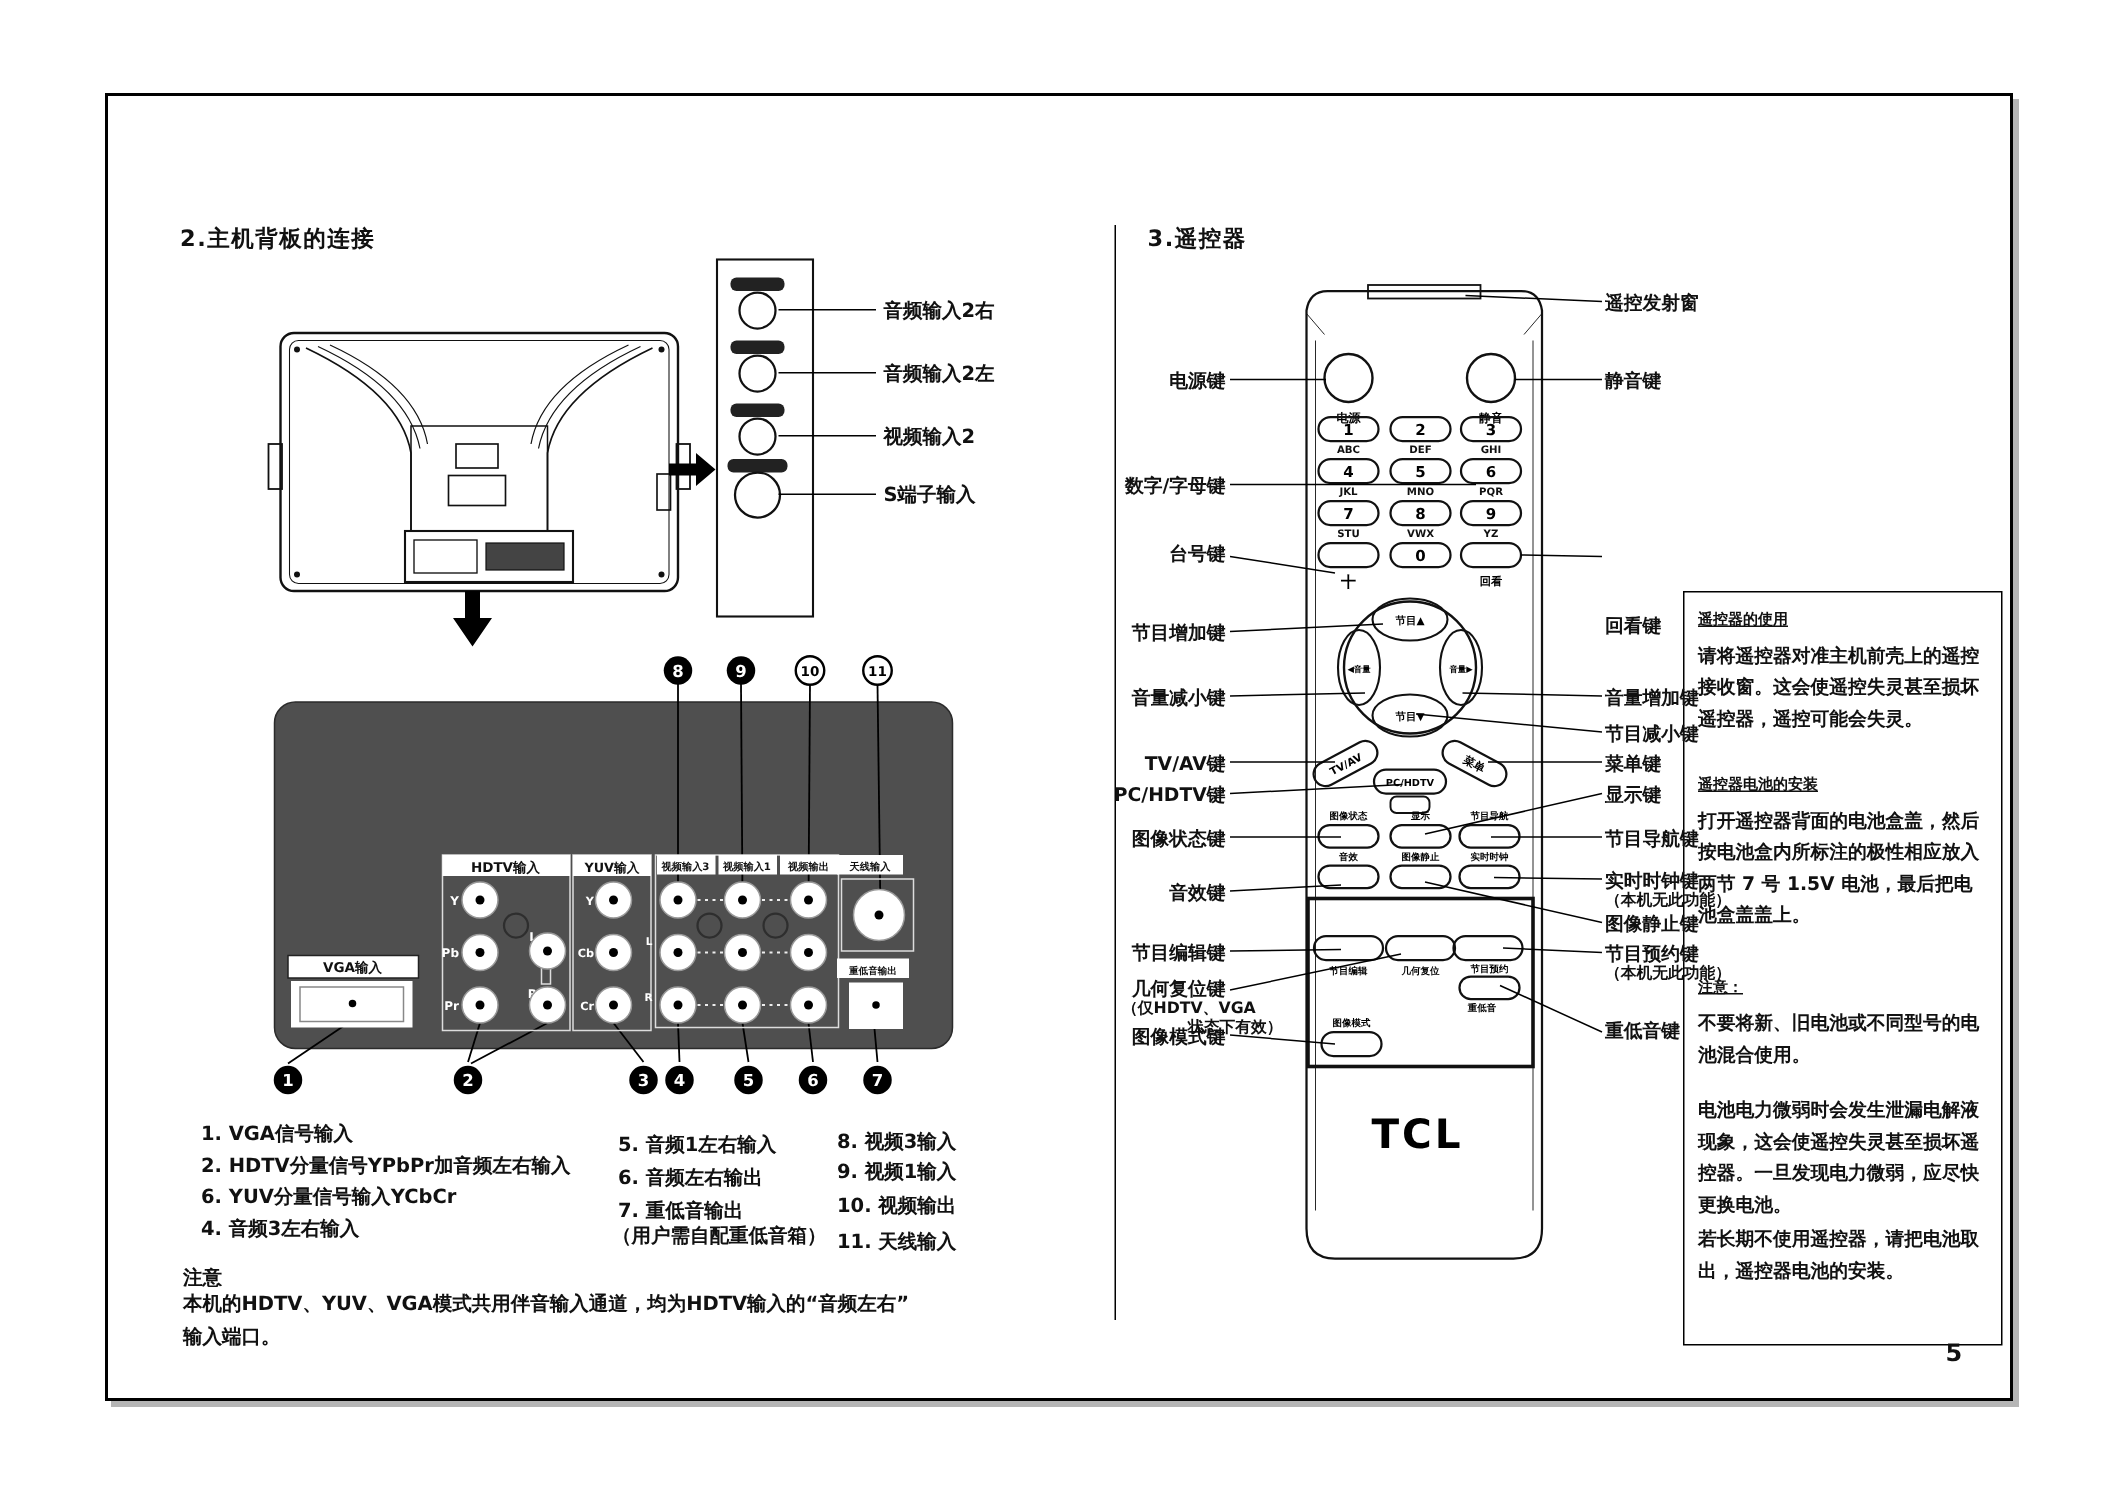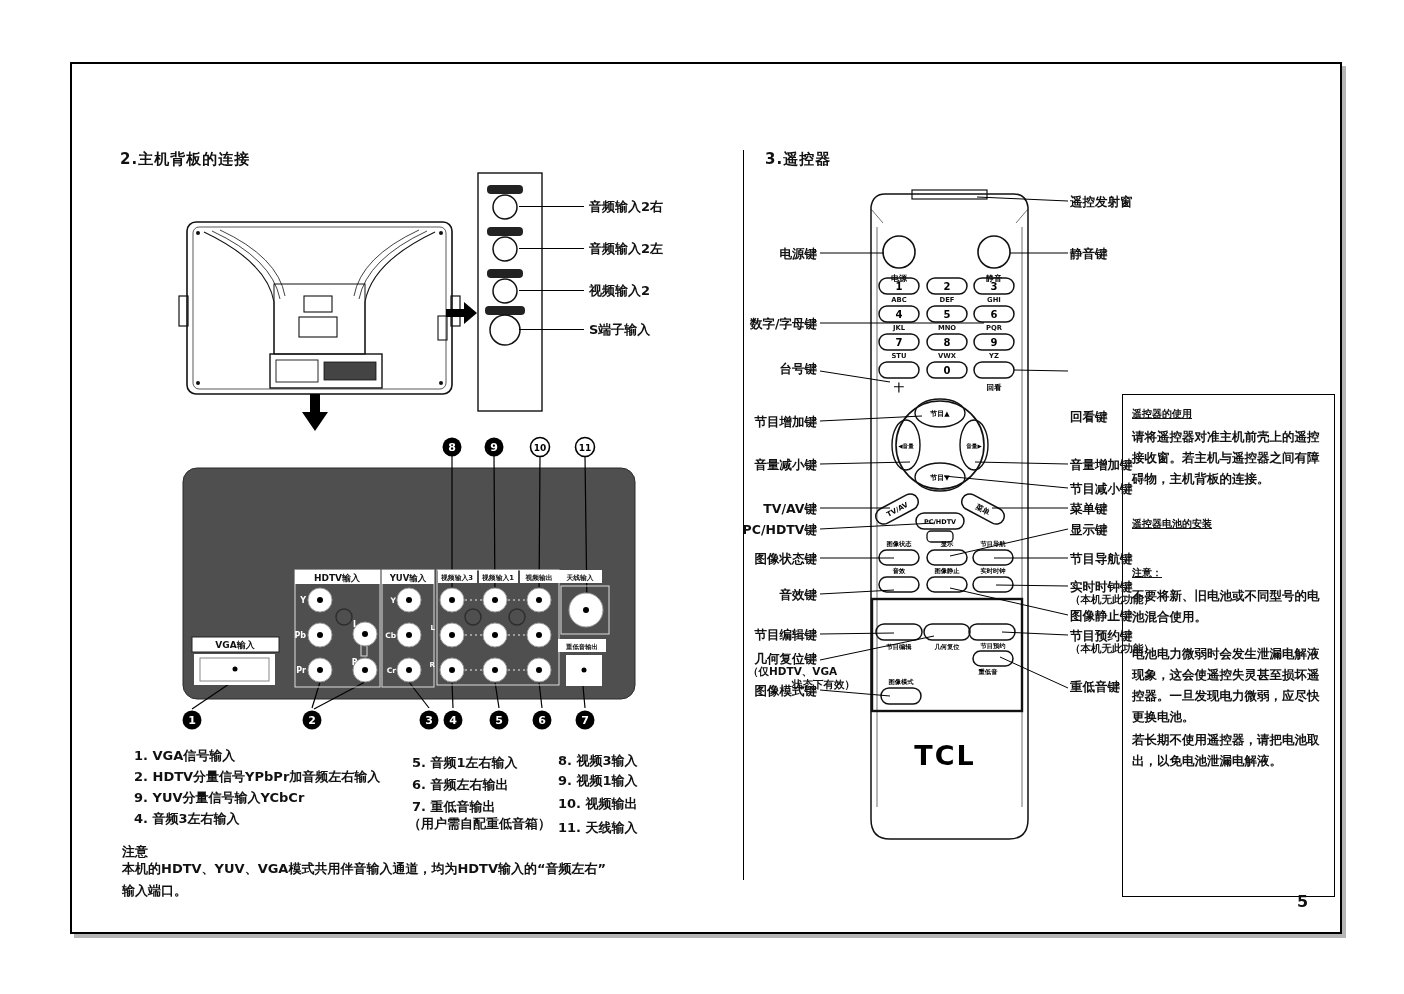--- a/index.html
+++ b/index.html
@@ -236,21 +236,21 @@
           <text x="327" y="295">5</text>
       <circle cx="370" cy="291" r="9.5" fill="#000"></circle>
           <text x="370" y="295">6</text>
       <circle cx="413" cy="291" r="9.5" fill="#000"></circle>
           <text x="413" y="295">7</text>
     </g>
   </svg>
 
   <div class="list-item" style="left:62px;top:683px;">1. VGA信号输入</div>
   <div class="list-item" style="left:62px;top:704px;">2. HDTV分量信号YPbPr加音频左右输入</div>
-  <div class="list-item" style="left:62px;top:725px;">9. YUV分量信号输入YCbCr</div>
+  <div class="list-item" style="left:62px;top:725px;">6. YUV分量信号输入YCbCr</div>
   <div class="list-item" style="left:62px;top:746px;">4. 音频3左右输入</div>
   <div class="list-item" style="left:340px;top:690px;">5. 音频1左右输入</div>
   <div class="list-item" style="left:340px;top:712px;">6. 音频左右输出</div>
   <div class="list-item" style="left:340px;top:734px;">7. 重低音输出</div>
   <div class="list-item" style="left:336px;top:751px;">（用户需自配重低音箱）</div>
   <div class="list-item" style="left:486px;top:688px;">8. 视频3输入</div>
   <div class="list-item" style="left:486px;top:708px;">9. 视频1输入</div>
   <div class="list-item" style="left:486px;top:731px;">10. 视频输出</div>
   <div class="list-item" style="left:486px;top:755px;">11. 天线输入</div>
 
@@ -439,23 +439,24 @@
   <div class="lbl l" style="top:487px;">节目导航键</div>
   <div class="lbl l" style="top:515px;">实时时钟键</div>
   <div class="sub" style="left:998px;top:529px;">（本机无此功能）</div>
   <div class="lbl l" style="top:544px;">图像静止键</div>
   <div class="lbl l" style="top:564px;">节目预约键</div>
   <div class="sub" style="left:998px;top:578px;">（本机无此功能）</div>
   <div class="lbl l" style="top:615px;">重低音键</div>
 
   <div class="info-box">
     <h4>遥控器的使用</h4>
-    <p>请将遥控器对准主机前壳上的遥控接收窗。若主机与遥控器之间有障碍物，主机背板的连接。</p>
+    <p>请将遥控器对准主机前壳上的遥控接收窗。这会使遥控失灵甚至损坏遥控器，遥控可能会失灵。</p>
     <h4 class="gap1">遥控器电池的安装</h4>
+    <p>打开遥控器背面的电池盒盖，然后按电池盒内所标注的极性相应放入两节 7 号 1.5V 电池，最后把电池盒盖盖上。</p>
     <h4 class="gap2">注意：</h4>
     <p>不要将新、旧电池或不同型号的电池混合使用。</p>
     <p style="margin-top:16px;">电池电力微弱时会发生泄漏电解液现象，这会使遥控失灵甚至损坏遥控器。一旦发现电力微弱，应尽快更换电池。</p>
-    <p>若长期不使用遥控器，请把电池取出，以免电池泄漏电解液。</p>
+    <p>若长期不使用遥控器，请把电池取出，遥控器电池的安装。</p>
   </div>
 
   <div class="pagenum">5</div>
 </div>
 </div>
 
 </body></html>

